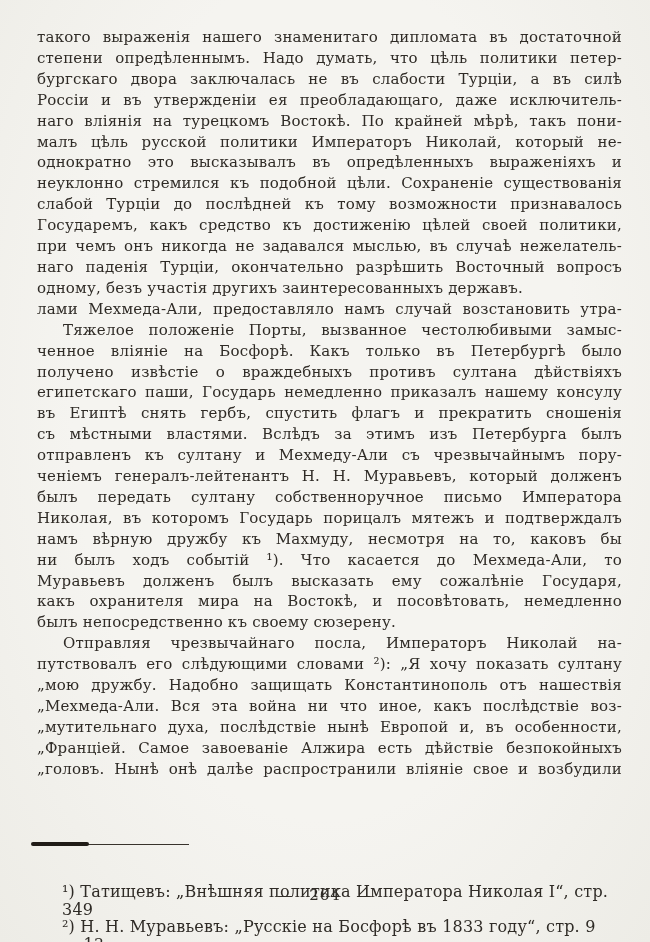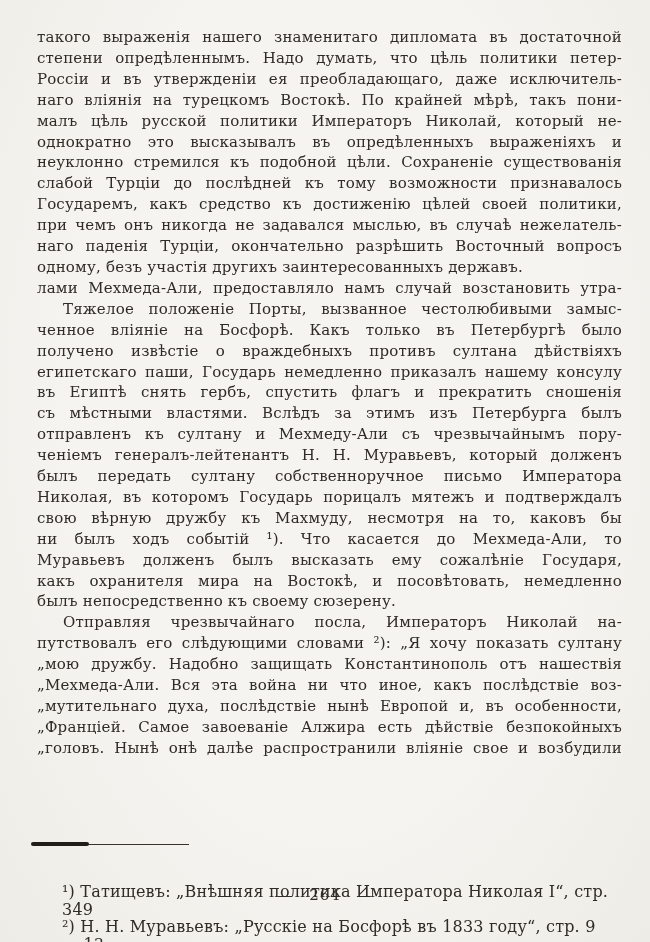--- a/index.html
+++ b/index.html
@@ -77,20 +77,21 @@
 </style>
 </head>
 <body>
 
 <div class="scan-page">
 
   <main class="text-block">
       <div class="paragraph">
         <div class="line">такого выраженія нашего знаменитаго дипломата въ достаточной</div>
         <div class="line">степени опредѣленнымъ. Надо думать, что цѣль политики петер-</div>
+        <div class="line">бургскаго двора заключалась не въ слабости Турціи, а въ силѣ</div>
         <div class="line">Россіи и въ утвержденіи ея преобладающаго, даже исключитель-</div>
         <div class="line">наго вліянія на турецкомъ Востокѣ. По крайней мѣрѣ, такъ пони-</div>
         <div class="line">малъ цѣль русской политики Императоръ Николай, который не-</div>
         <div class="line">однократно это высказывалъ въ опредѣленныхъ выраженіяхъ и</div>
         <div class="line">неуклонно стремился къ подобной цѣли. Сохраненіе существованія</div>
         <div class="line">слабой Турціи до послѣдней къ тому возможности признавалось</div>
         <div class="line">Государемъ, какъ средство къ достиженію цѣлей своей политики,</div>
         <div class="line">при чемъ онъ никогда не задавался мыслью, въ случаѣ нежелатель-</div>
         <div class="line">наго паденія Турціи, окончательно разрѣшить Восточный вопросъ</div>
         <div class="line no-justify">одному, безъ участія другихъ заинтересованныхъ державъ.</div>
@@ -100,21 +101,21 @@
         <div class="line first-indent">Тяжелое положеніе Порты, вызванное честолюбивыми замыс-</div>
         <div class="line">ченное вліяніе на Босфорѣ. Какъ только въ Петербургѣ было</div>
         <div class="line">получено извѣстіе о враждебныхъ противъ султана дѣйствіяхъ</div>
         <div class="line">египетскаго паши, Государь немедленно приказалъ нашему консулу</div>
         <div class="line">въ Египтѣ снять гербъ, спустить флагъ и прекратить сношенія</div>
         <div class="line">съ мѣстными властями. Вслѣдъ за этимъ изъ Петербурга былъ</div>
         <div class="line">отправленъ къ султану и Мехмеду-Али съ чрезвычайнымъ пору-</div>
         <div class="line">ченіемъ генералъ-лейтенантъ Н. Н. Муравьевъ, который долженъ</div>
         <div class="line">былъ передать султану собственноручное письмо Императора</div>
         <div class="line">Николая, въ которомъ Государь порицалъ мятежъ и подтверждалъ</div>
-        <div class="line">свою вѣрную дружбу къ Махмуду, несмотря на то, каковъ бы</div>
+        <div class="line">намъ вѣрную дружбу къ Махмуду, несмотря на то, каковъ бы</div>
         <div class="line">ни былъ ходъ событій ¹). Что касается до Мехмеда-Али, то</div>
         <div class="line">Муравьевъ долженъ былъ высказать ему сожалѣніе Государя,</div>
         <div class="line">какъ охранителя мира на Востокѣ, и посовѣтовать, немедленно</div>
         <div class="line no-justify">былъ непосредственно къ своему сюзерену.</div>
       </div>
       <div class="paragraph">
         <div class="line first-indent">Отправляя чрезвычайнаго посла, Императоръ Николай на-</div>
         <div class="line">путствовалъ его слѣдующими словами ²): „Я хочу показать султану</div>
         <div class="line">„мою дружбу. Надобно защищать Константинополь отъ нашествія</div>
         <div class="line">„Мехмеда-Али. Вся эта война ни что иное, какъ послѣдствіе воз-</div>

